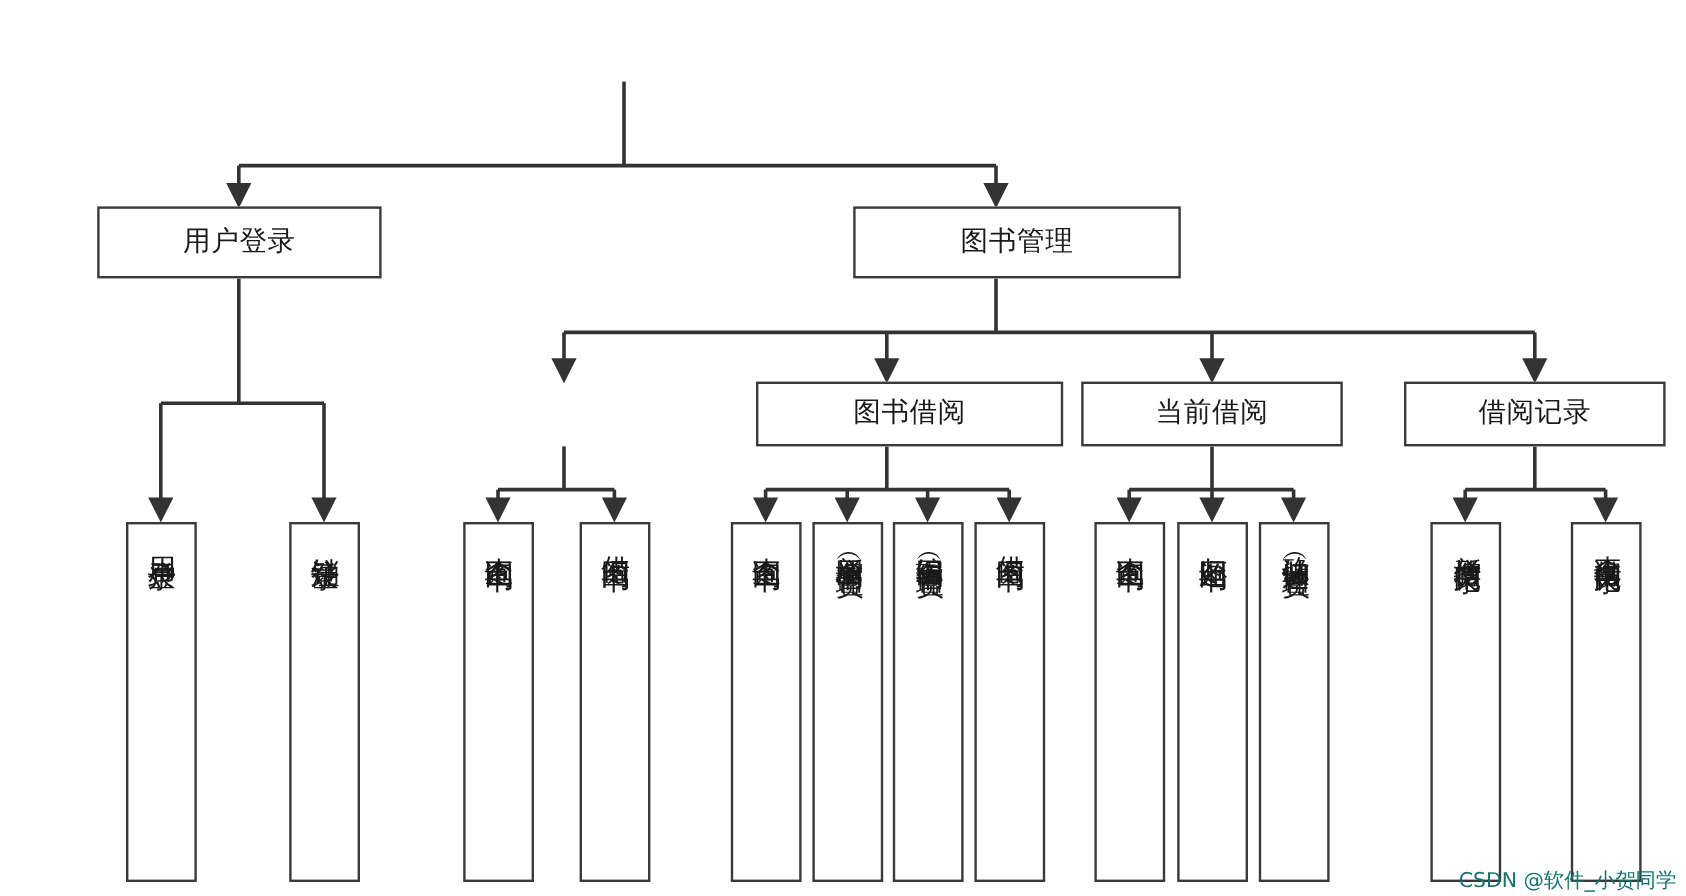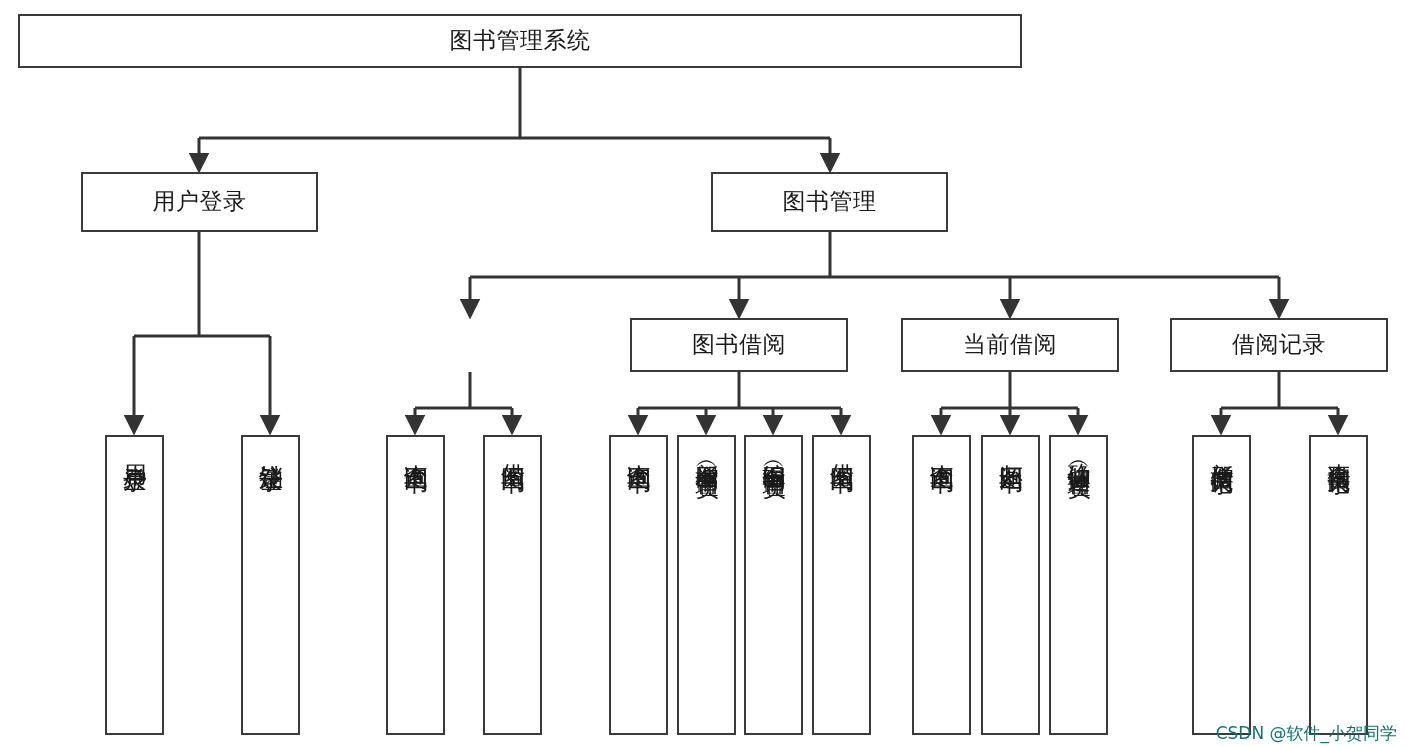--- a/index.html
+++ b/index.html
@@ -129,34 +129,31 @@
       <path d="M 1010 408 L 1010 432" marker-end="url(#arrow)"></path>
       <path d="M 1078 408 L 1078 432" marker-end="url(#arrow)"></path>
 
       <path d="M 1279 372 L 1279 408"></path>
       <path d="M 1221 408 L 1338 408"></path>
       <path d="M 1221 408 L 1221 432" marker-end="url(#arrow)"></path>
       <path d="M 1338 408 L 1338 432" marker-end="url(#arrow)"></path>
     </g>
   </svg>
 
-  <div class="node root horizontal" style="left:18px; top:14px; width:1004px; height:54px;">
-    <span class="node-label">图书管理系统</span>
-  </div>
 
   <div class="node horizontal" style="left:81px; top:172px; width:237px; height:60px;">
     <span class="node-label">用户登录</span>
   </div>
 
-  <div class="node horizontal" style="left:711px; top:172px; width:237px; height:60px;">
+  <div class="node horizontal" style="left:711px; top:172px; width:273px; height:60px;">
     <span class="node-label">图书管理</span>
   </div>
 
 
-  <div class="node horizontal" style="left:630px; top:318px; width:218px; height:54px;">
+  <div class="node horizontal" style="left:630px; top:318px; width:256px; height:54px;">
     <span class="node-label">图书借阅</span>
   </div>
 
   <div class="node horizontal" style="left:1170px; top:318px; width:218px; height:54px;">
     <span class="node-label">借阅记录</span>
   </div>
 
   <div class="node horizontal" style="left:901px; top:318px; width:218px; height:54px;">
     <span class="node-label">当前借阅</span>
   </div>

